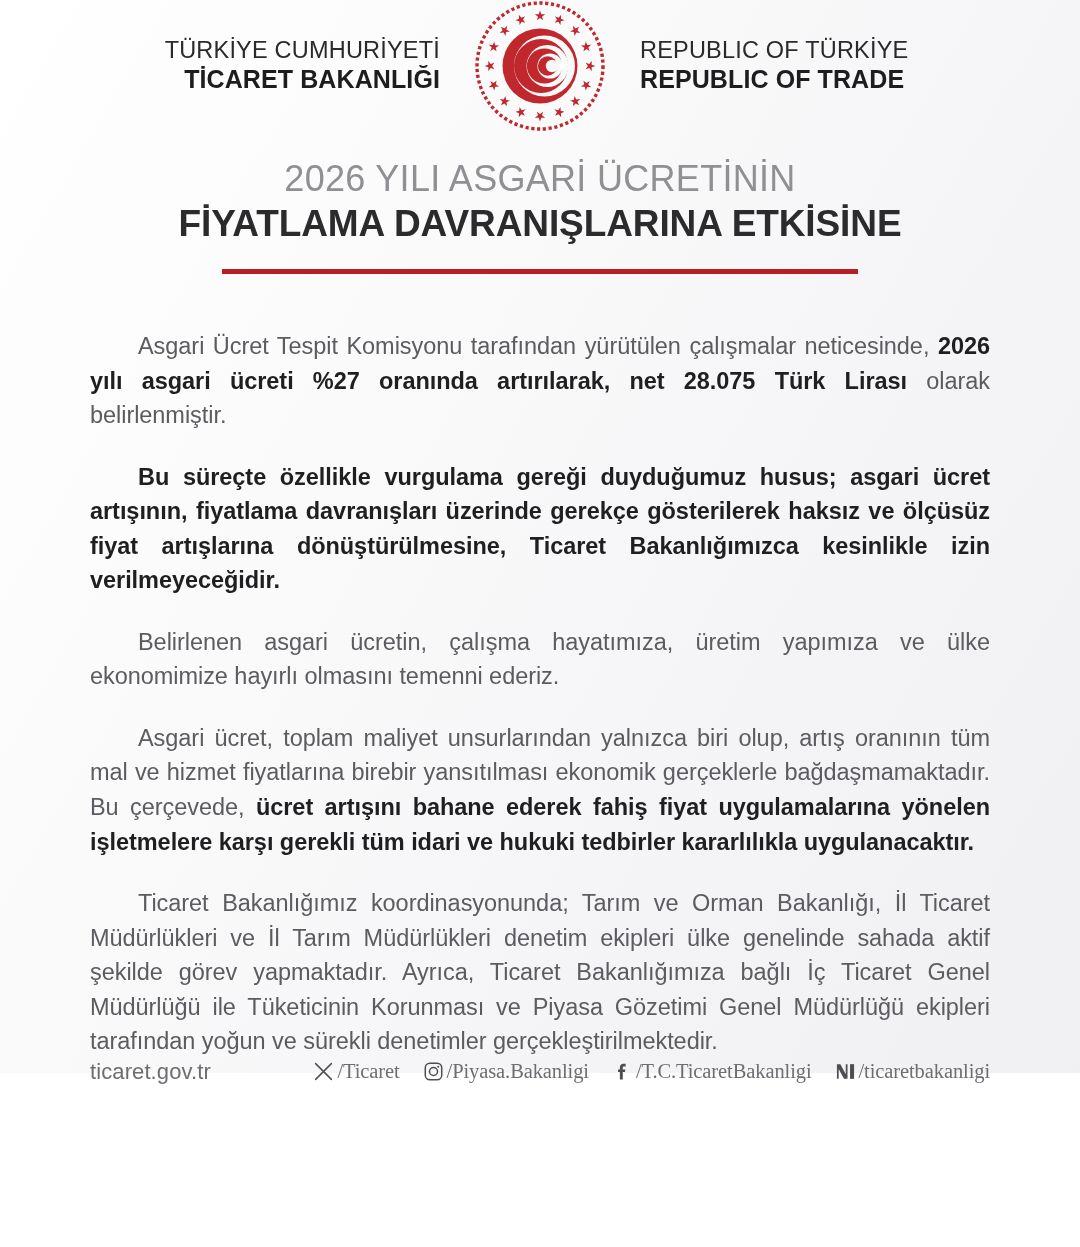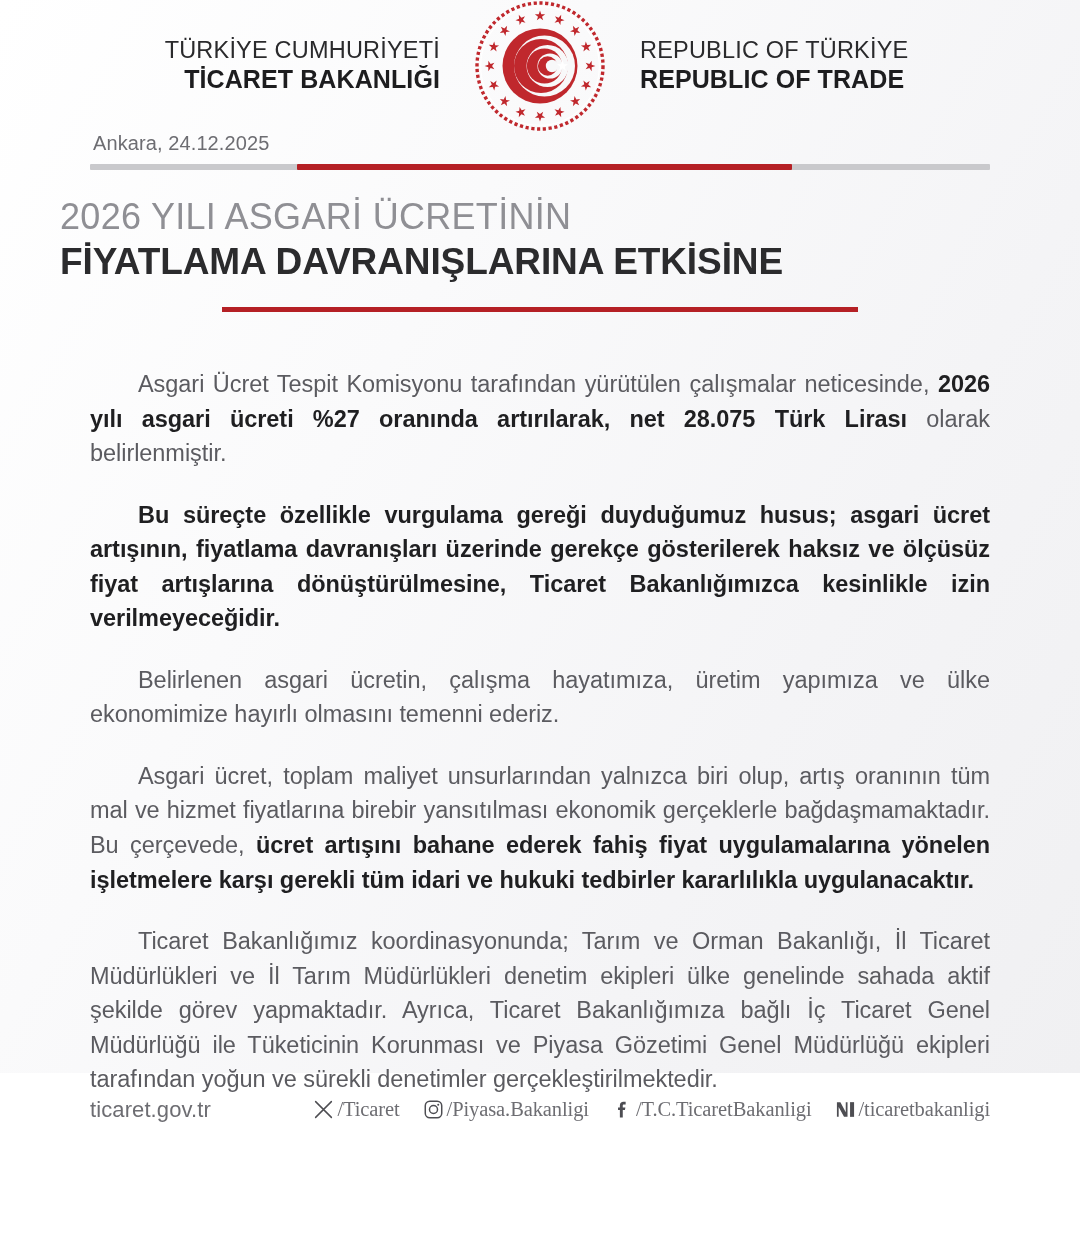--- a/index.html
+++ b/index.html
@@ -100,21 +100,21 @@
     width: 55%;
     top: 0;
     height: 6px;
     background: #b52025;
     border-radius: 1px;
   }
 
   
   .title-wrap {
     padding: 26px 60px 0 60px;
-    text-align: left;
+    text-align: center;
     box-sizing: border-box;
   }
   .title-sub {
     font-size: 36px;
     font-weight: 300;
     color: #8f8f94;
     letter-spacing: 0.3px;
     line-height: 1.18;
     white-space: nowrap;
   }
@@ -293,26 +293,20 @@
       </div>
 
       <div class="brand-en">
         <div class="brand-line1">REPUBLIC OF TÜRKİYE</div>
         <div class="brand-line2">REPUBLIC OF TRADE</div>
       </div>
 
     </div>
   </div>
 
-  <div class="meta">
-    <div class="date">Ankara, 24.12.2025</div>
-    <div class="rule-row">
-      <div class="rule-red"></div>
-    </div>
-  </div>
 
   <div class="title-wrap">
     <div class="title-sub">2026 YILI ASGARİ ÜCRETİNİN</div>
     <div class="title-main">
       <span class="tl">FİYATLAMA DAVRANIŞLARINA ETKİSİNE</span>
     </div>
     <div class="title-underline"></div>
   </div>
 
   <div class="content" id="body-container">

